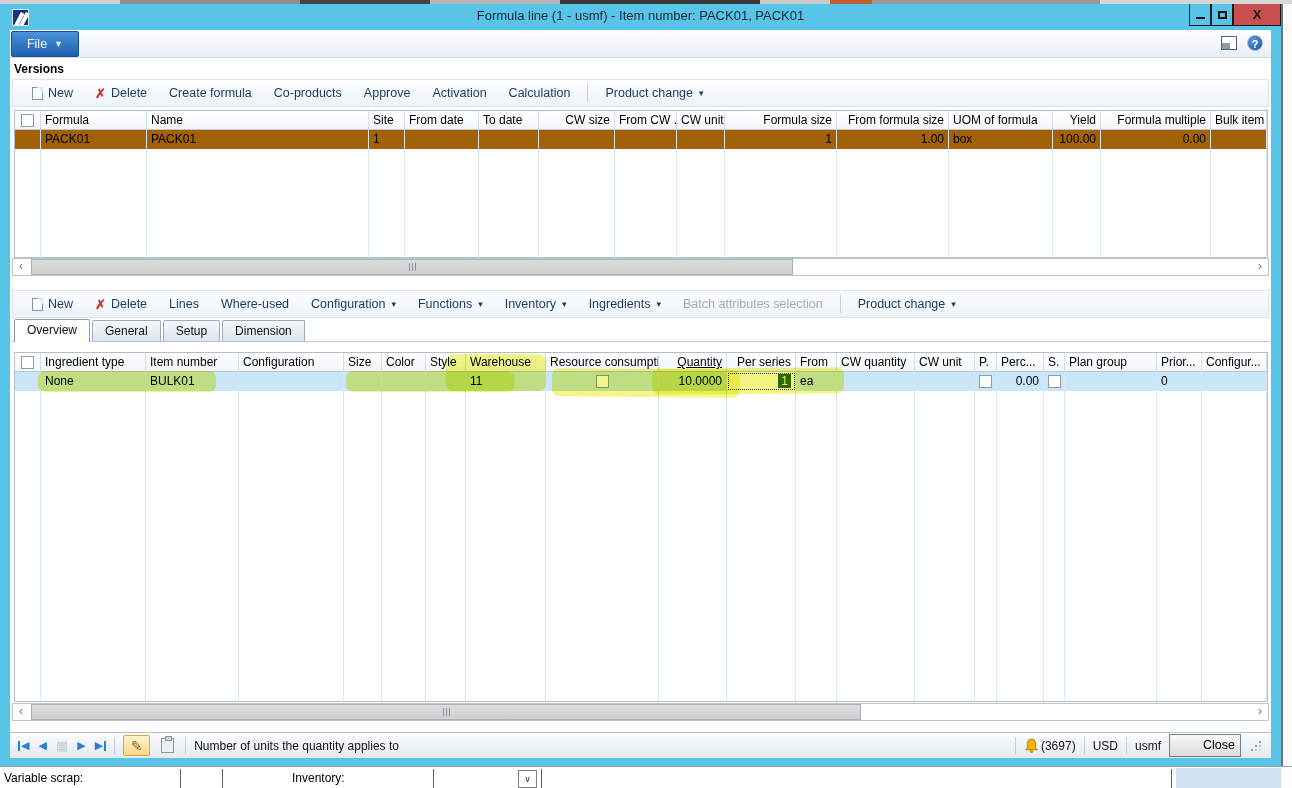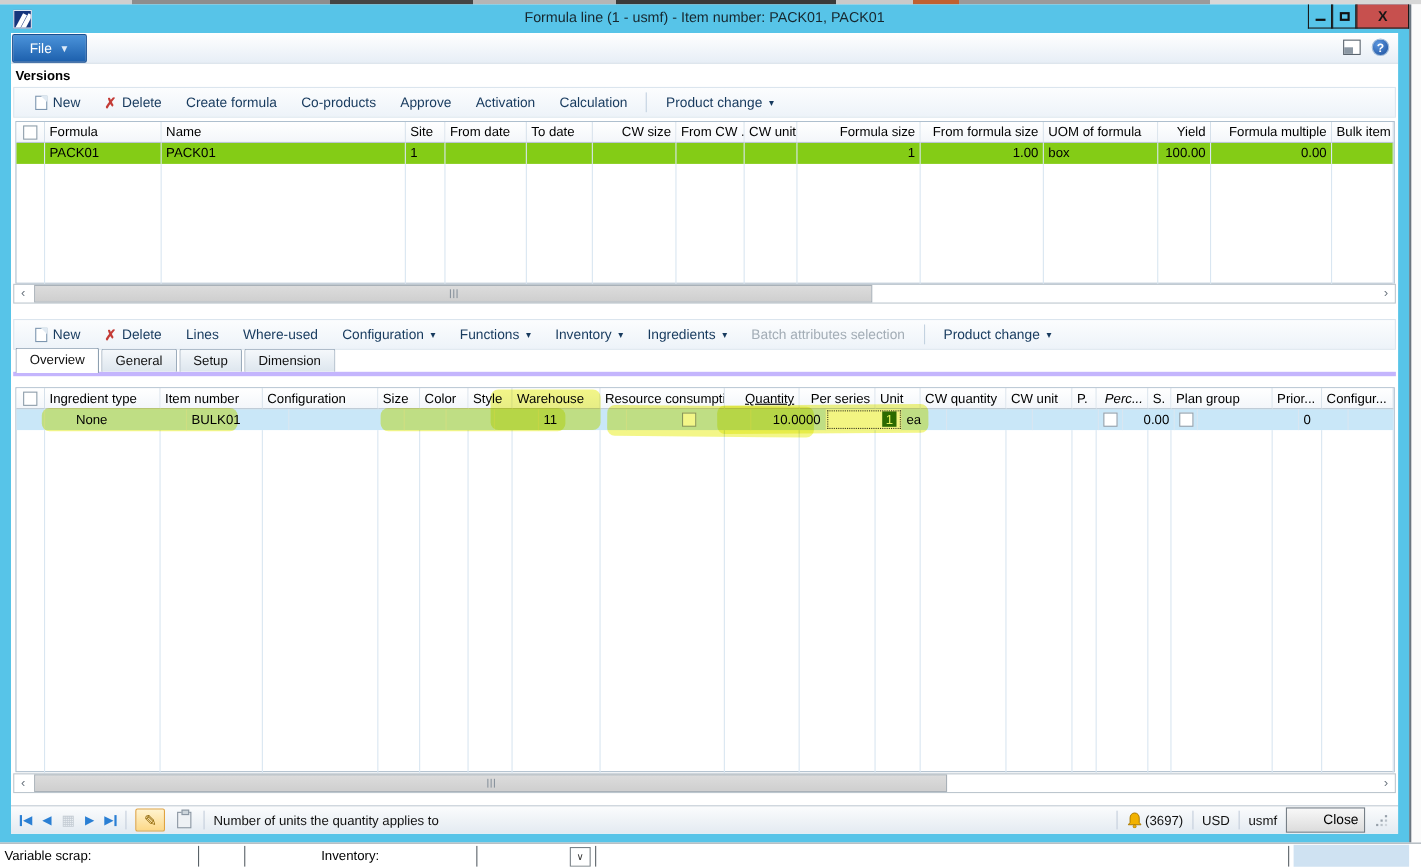--- a/index.html
+++ b/index.html
@@ -105,21 +105,21 @@
   }
   .tb-btn.disabled { color:#a3adb6; }
   .tb-dd::after { content:"▾"; font-size:9px; color:#173a5e; margin-left:1px; }
   .tb-sep { width:1px; height:18px; background:#c3d2e0; margin:0 4px; }
   .tb-icon { display:inline-block; }
   .new-icon { width:11px; height:13px; background:#fff; border:1px solid #7d96b0; position:relative; }
   .new-icon::after { content:""; position:absolute; right:-1px; top:-1px; border:3px solid; border-color:#dfe9f2 #dfe9f2 transparent transparent; }
   .delete-icon { color:#c43b36; font-weight:bold; font-size:13px; line-height:11px; }
 
   
-  .tabs { position:absolute; left:2px; right:2px; top:261px; height:23px; display:flex; align-items:flex-end; padding-left:2px; border-bottom:4px solid #c4b5fd; }
+  .tabs { position:absolute; left:2px; right:2px; top:261px; height:23px; display:flex; align-items:flex-end; padding-left:2px; border-bottom:1px solid #c4b5fd; }
   .tab {
     height:21px; padding:3px 12px 0 12px; margin-right:2px;
     background:linear-gradient(#f5f8fb,#dde6ee);
     border:1px solid #9cacbc; border-bottom:none;
     border-radius:2px 2px 0 0; font-size:12px; color:#111;
   }
   .tab.active { background:#fff; height:23px; position:relative; z-index:2; margin-bottom:-1px; border-color:#8d9fb0; }
 
   
   .grid { position:absolute; left:4px; border:1px solid #aebfce; background:#fff; }
@@ -285,21 +285,21 @@
             <div class="g-hcell" style="width: 76px; text-align: right;">CW size</div>
             <div class="g-hcell" style="width: 62px; text-align: right;">From CW ...</div>
             <div class="g-hcell" style="width: 48px;">CW unit</div>
             <div class="g-hcell" style="width: 112px; text-align: right;">Formula size</div>
             <div class="g-hcell" style="width: 112px; text-align: right;">From formula size</div>
             <div class="g-hcell" style="width: 104px;">UOM of formula</div>
             <div class="g-hcell" style="width: 48px; text-align: right;">Yield</div>
             <div class="g-hcell" style="width: 110px; text-align: right;">Formula multiple</div>
             <div class="g-hcell" style="width: 56px;">Bulk item</div>
           </div>
-          <div class="g-row" style="background: #84cc16;">
+          <div class="g-row" style="background: #a16207;">
             <div class="g-cell" style="width: 26px;"></div>
             <div class="g-cell" style="width: 106px;">PACK01</div>
             <div class="g-cell" style="width: 222px;">PACK01</div>
             <div class="g-cell" style="width: 36px;">1</div>
             <div class="g-cell" style="width: 74px;"></div>
             <div class="g-cell" style="width: 60px;"></div>
             <div class="g-cell" style="width: 76px; text-align: right;"></div>
             <div class="g-cell" style="width: 62px; text-align: right;"></div>
             <div class="g-cell" style="width: 48px;"></div>
             <div class="g-cell" style="width: 112px; text-align: right;">1</div>
@@ -391,33 +391,33 @@
             <div class="g-hcell" style="width: 105px;">Ingredient type</div>
             <div class="g-hcell" style="width: 93px;">Item number</div>
             <div class="g-hcell" style="width: 105px;">Configuration</div>
             <div class="g-hcell" style="width: 38px;">Size</div>
             <div class="g-hcell" style="width: 44px;">Color</div>
             <div class="g-hcell" style="width: 40px;">Style</div>
             <div class="g-hcell" style="width: 80px;">Warehouse</div>
             <div class="g-hcell" style="width: 113px;">Resource consumption</div>
             <div class="g-hcell" style="width: 68px; text-align: right; text-decoration: underline;">Quantity</div>
             <div class="g-hcell" style="width: 69px; text-align: right;">Per series</div>
-            <div class="g-hcell" style="width: 41px;">Unit</div>
+            <div class="g-hcell" style="width: 41px;">From</div>
             <div class="g-hcell" style="width: 78px;">CW quantity</div>
             <div class="g-hcell" style="width: 60px;">CW unit</div>
             <div class="g-hcell" style="width: 22px;">P.</div>
-            <div class="g-hcell" style="width: 47px; text-align: right; font-style: italic;">Perc...</div>
+            <div class="g-hcell" style="width: 47px; ">Perc...</div>
             <div class="g-hcell" style="width: 21px;">S.</div>
             <div class="g-hcell" style="width: 92px;">Plan group</div>
             <div class="g-hcell" style="width: 45px;">Prior...</div>
             <div class="g-hcell" style="width: 65px;">Configur...</div>
           </div>
           <div class="g-row" style="background: rgb(201, 231, 248);">
             <div class="g-cell" style="width: 26px;"></div>
-            <div class="g-cell" style="width: 105px; margin-left: 24px;">None</div>
+            <div class="g-cell" style="width: 105px;">None</div>
             <div class="g-cell" style="width: 93px;">BULK01</div>
             <div class="g-cell" style="width: 105px;"></div>
             <div class="g-cell" style="width: 38px;"></div>
             <div class="g-cell" style="width: 44px;"></div>
             <div class="g-cell" style="width: 40px;"></div>
             <div class="g-cell" style="width: 80px;">11</div>
             <div class="g-cell al-center" style="width: 113px;">
               <div class="cbx"></div>
             </div>
             <div class="g-cell" style="width: 68px; text-align: right;">10.0000</div>

